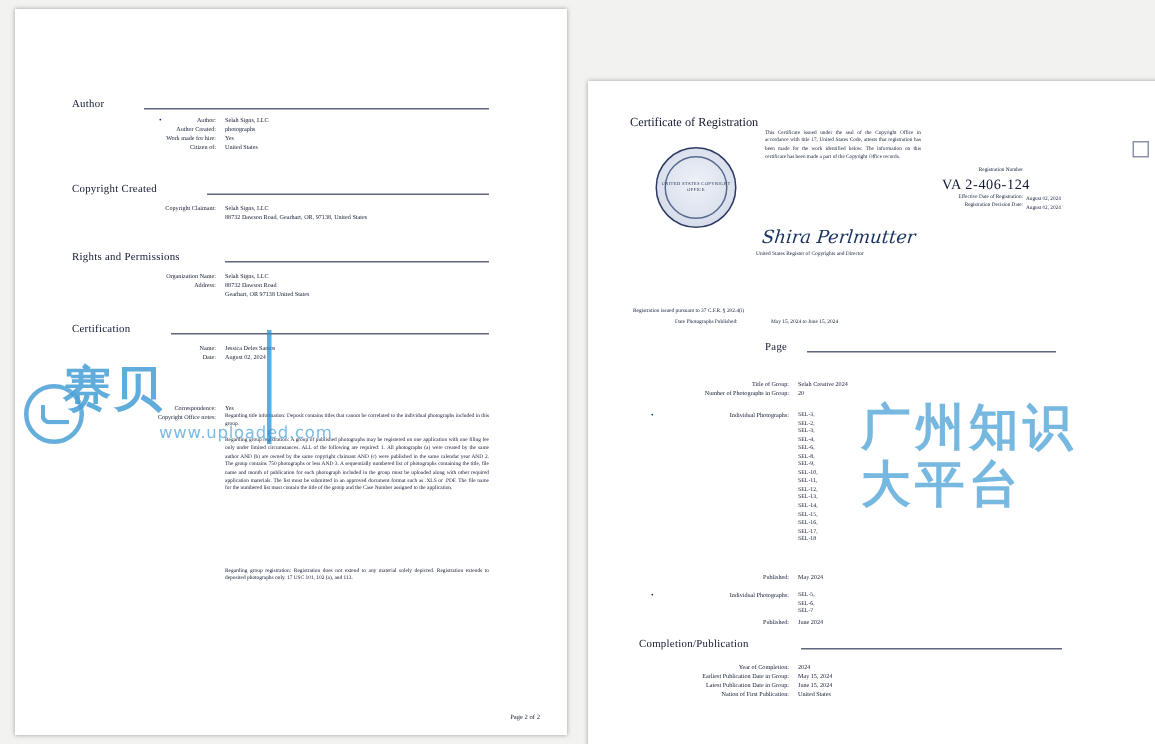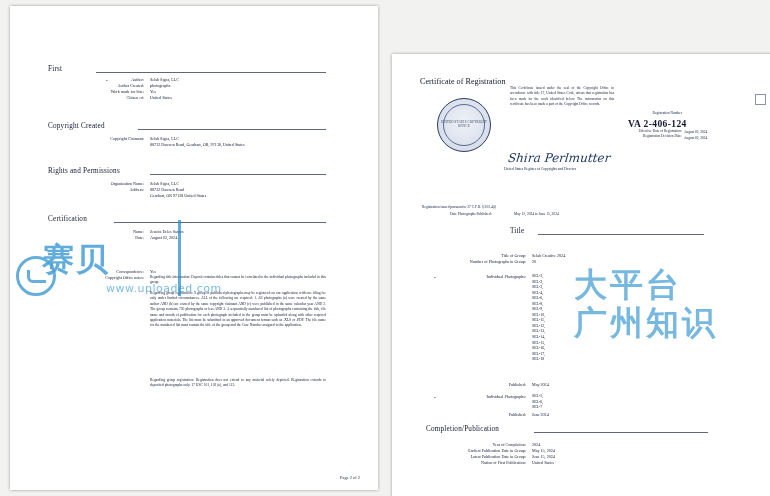--- a/index.html
+++ b/index.html
@@ -278,21 +278,21 @@
 </style>
 </head>
 <body>
 
 <div class="canvas">
 
   <div class="page page-left">
     <div class="sheet">
       <div class="doc">
 
-        <div class="sect-title" style="left:38px; top:58px;">First</div>
+        <div class="sect-title" style="left:38px; top:58px;">Author</div>
         <div class="rule" style="left:86px; top:66px; width:230px;"></div>
 
         <div class="bullet" style="left:96px; top:71px;">•</div>
         <div class="lbl" style="left:60px; top:71px; width:74px;">Author:</div>
         <div class="val" style="left:140px; top:71px; width:180px;">Selah Signs, LLC</div>
 
         <div class="lbl" style="left:60px; top:77px; width:74px;">Author Created:</div>
         <div class="val" style="left:140px; top:77px; width:180px;">photographs</div>
 
         <div class="lbl" style="left:60px; top:83px; width:74px;">Work made for hire:</div>
@@ -361,31 +361,31 @@
         </div>
 
         <div class="sig">Shira Perlmutter</div>
         <div class="sig-cap">United States Register of Copyrights and Director</div>
 
         <div class="reg-labels">
           <div>Registration Number</div>
           <div style="margin-top:12px;">Effective Date of Registration:</div>
           <div>Registration Decision Date:</div>
         </div>
-        <div class="reg-num" style="left:236px; top:64px;font-weight:bold;">VA 2-406-124</div>
+        <div class="reg-num" style="left:236px; top:64px;">VA 2-406-124</div>
         <div class="reg-values" style="top:63px; left:292px;">
           <div style="margin-top:13px;">August 02, 2024</div>
           <div>August 02, 2024</div>
         </div>
 
         <div class="sub-line" style="top:151px;">Registration issued pursuant to 37 C.F.R. § 202.4(i)</div>
         <div class="sub-line" style="top:158px; left:58px;">Date Photographs Published:</div>
         <div class="sub-line" style="top:158px; left:122px;">May 15, 2024 to June 15, 2024</div>
 
-        <div class="sect-title" style="left:118px; top:172px;">Title</div>
+        <div class="sect-title" style="left:118px; top:172px;">Page</div>
         <div class="rule" style="left:146px; top:180px; width:166px;"></div>
 
         <div class="lbl" style="left:34px; top:199px; width:100px;">Title of Group:</div>
         <div class="val" style="left:140px; top:199px; width:180px;">Selah Creative 2024</div>
 
         <div class="lbl" style="left:20px; top:205px; width:114px;">Number of Photographs in Group:</div>
         <div class="val" style="left:140px; top:205px; width:180px;">20</div>
 
         <div class="bullet" style="left:42px; top:220px;">•</div>
         <div class="lbl" style="left:50px; top:220px; width:84px;">Individual Photographs:</div>
@@ -432,19 +432,19 @@
         <div class="lbl" style="left:24px; top:400px; width:110px;">Latest Publication Date in Group:</div>
         <div class="val" style="left:140px; top:400px; width:120px;">June 15, 2024</div>
 
         <div class="lbl" style="left:34px; top:406px; width:100px;">Nation of First Publication:</div>
         <div class="val" style="left:140px; top:406px; width:120px;">United States</div>
 
         <div class="pagenum">Page 1 of 2</div>
       </div>
 
       <div class="wm wm-cn2">
+        <div>广州知识</div>
         <div>大平台</div>
-        <div>广州知识</div>
       </div>
     </div>
   </div>
 
 </div>
 
 </body></html>

